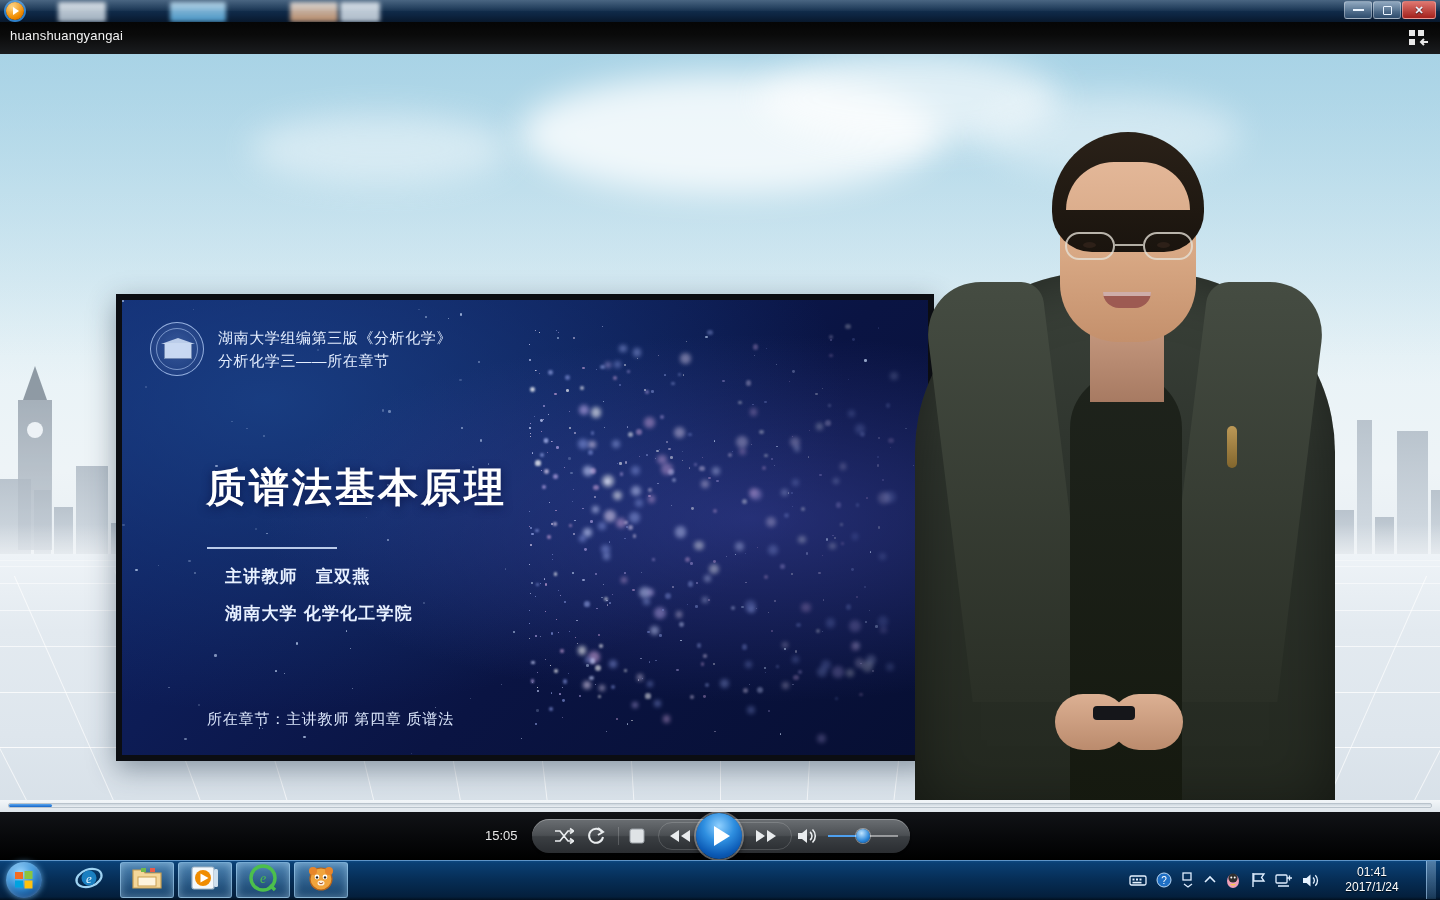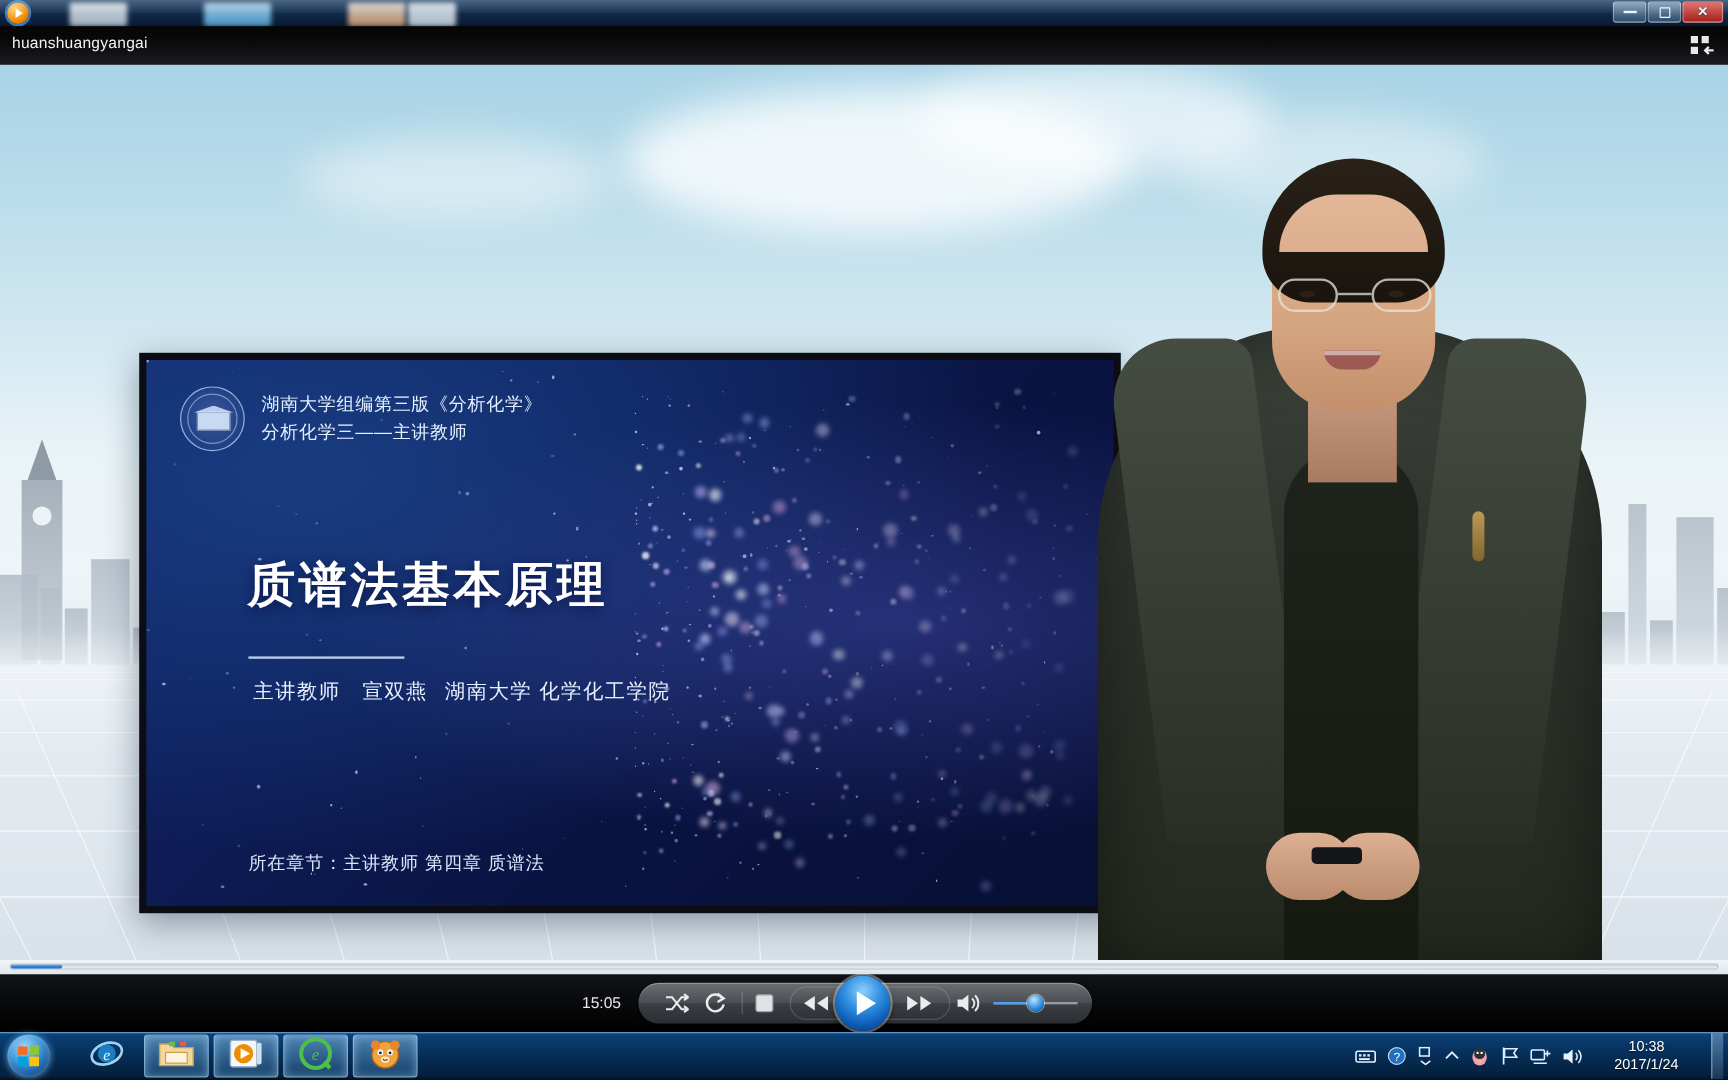--- a/index.html
+++ b/index.html
@@ -168,21 +168,21 @@
     clip-path:polygon(0% 100%,50% 0%,100% 100%);
   }
   .hdr-lines { display:flex; flex-direction:column; gap:4px; }
   .hdr-lines span { color:#e4eeff; font-size:15px; letter-spacing:.6px; line-height:1.3; }
   .slide-title {
     position:absolute; left:84px; top:160px;
     color:#ffffff; font-size:40px; font-weight:bold; letter-spacing:3px;
     text-shadow:0 2px 10px rgba(10,20,70,.9);
   }
   .rule { position:absolute; left:85px; top:247px; width:130px; height:2px; background:rgba(215,230,255,.85); }
-  .presenter { position:absolute; left:89px; top:265px; display:flex; flex-direction:row; gap:14px; }
+  .presenter { position:absolute; left:103px; top:265px; display:flex; flex-direction:column; gap:14px;font-weight:bold; }
   .presenter span { color:#e7f0ff; font-size:17px; letter-spacing:1.2px; }
   .chapter {
     position:absolute; left:85px; bottom:26px;
     color:#dbe6fb; font-size:15px; letter-spacing:.8px;
   }
 
   
   .person { position:absolute; left:905px; top:0px; width:440px; height:758px; }
   .p-body {
     position:absolute; left:10px; bottom:0; width:420px; height:540px;
@@ -962,21 +962,21 @@
             <i style="left: 45.9064%; top: 32.1241%; width: 1.04826px; height: 1.04826px; background: rgb(127, 143, 214); opacity: 0.47; filter: blur(0.4px);"></i>
             <i style="left: 56.4736%; top: 38.4022%; width: 2.59546px; height: 2.59546px; background: rgb(201, 162, 216); opacity: 0.4; filter: blur(0.4px);"></i>
           </div>
 
         <div class="slide-header">
           <div class="seal">
             <div class="bld"></div>
           </div>
           <div class="hdr-lines">
             <span>湖南大学组编第三版《分析化学》</span>
-            <span>分析化学三——主讲教师</span>
+            <span>分析化学三——所在章节</span>
           </div>
         </div>
 
         <div class="slide-title">质谱法基本原理</div>
         <div class="rule"></div>
         <div class="presenter">
           <span>主讲教师　宣双燕</span>
           <span>湖南大学 化学化工学院</span>
         </div>
         <div class="chapter">所在章节：主讲教师 第四章 质谱法</div>
@@ -1162,19 +1162,19 @@
             <path d="M3 13 L14 13 M12 5 L17 5 M14.5 2.5 L14.5 7.5" stroke="#dfeeff" stroke-width="1.3"></path>
           </svg>
       </span>
       <span class="t-ic">
         <svg width="18" height="15" viewBox="0 0 18 15">
             <path d="M1 5 L4.5 5 L8.5 1.5 L8.5 13.5 L4.5 10 L1 10 Z" fill="#e6f2ff"></path>
             <path d="M11 4.5 A4 4 0 0 1 11 10.5 M13.3 2.2 A7.5 7.5 0 0 1 13.3 12.8" stroke="#e6f2ff" stroke-width="1.3" fill="none"></path>
           </svg>
       </span>
       <div class="clock">
-        <div>10:38</div>
+        <div>01:41</div>
         <div>2017/1/24</div>
       </div>
       <div class="show-desktop"></div>
     </div>
   </div>
 </div>
 
 </body></html>

